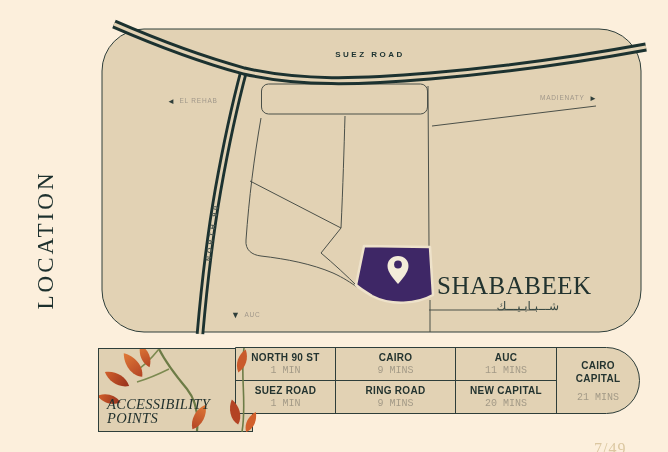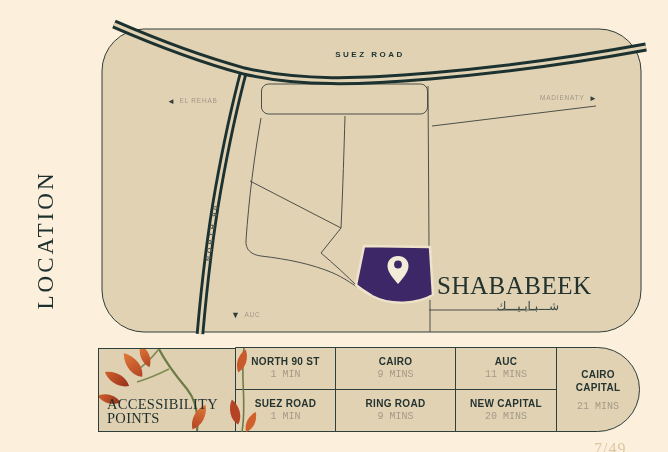--- a/index.html
+++ b/index.html
@@ -34,31 +34,31 @@
   .brand-name{
     font-family:"Liberation Serif", serif; font-size:25px; color:#22332f;
     letter-spacing:0.5px; line-height:1;
   }
   .brand-arabic{
     text-align:right; font-size:12px; color:#3a4a44; margin-top:1px; letter-spacing:1px;
   }
   
   .flower-panel{
     position:absolute; left:98px; top:348px; width:155px; height:84px;
-    background:#e0d0b2; border:1px solid #2e3e3a; z-index:2; box-sizing:border-box;
+    background:#e0d0b2; border:1px solid #2e3e3a; z-index:2; box-sizing:border-box;font-style:italic;
   }
   .panel-title{
     position:absolute; left:8px; bottom:5px; z-index:2;
     font-family:"Liberation Serif", serif; font-size:14.5px; line-height:0.95;
     color:#1f2f2c; letter-spacing:0.3px;
   }
   .flower-art{position:absolute; left:0; top:0;}
   .flower-strip{position:absolute; left:224px; top:348px; z-index:3; pointer-events:none;}
   .acc-table{
-    position:absolute; left:235px; top:347px; width:405px; height:85px; z-index:2;
+    position:absolute; left:235px; top:347px; width:405px; height:67px; z-index:2;
     background:#e2d2b4; border:1px solid #2e3e3a; box-sizing:border-box;
     border-radius:0 43px 43px 0;
     display:grid; grid-template-columns:100px 120px 101px 1fr; grid-template-rows:1fr 1fr;
   }
   .cell{
     display:flex; flex-direction:column; align-items:center; justify-content:center;
     border-right:1px solid #2e3e3a;
   }
   .cell.r1{border-bottom:1px solid #2e3e3a;}
   .cell-label{font-size:10px; font-weight:bold; letter-spacing:0.3px; color:#243430;}

